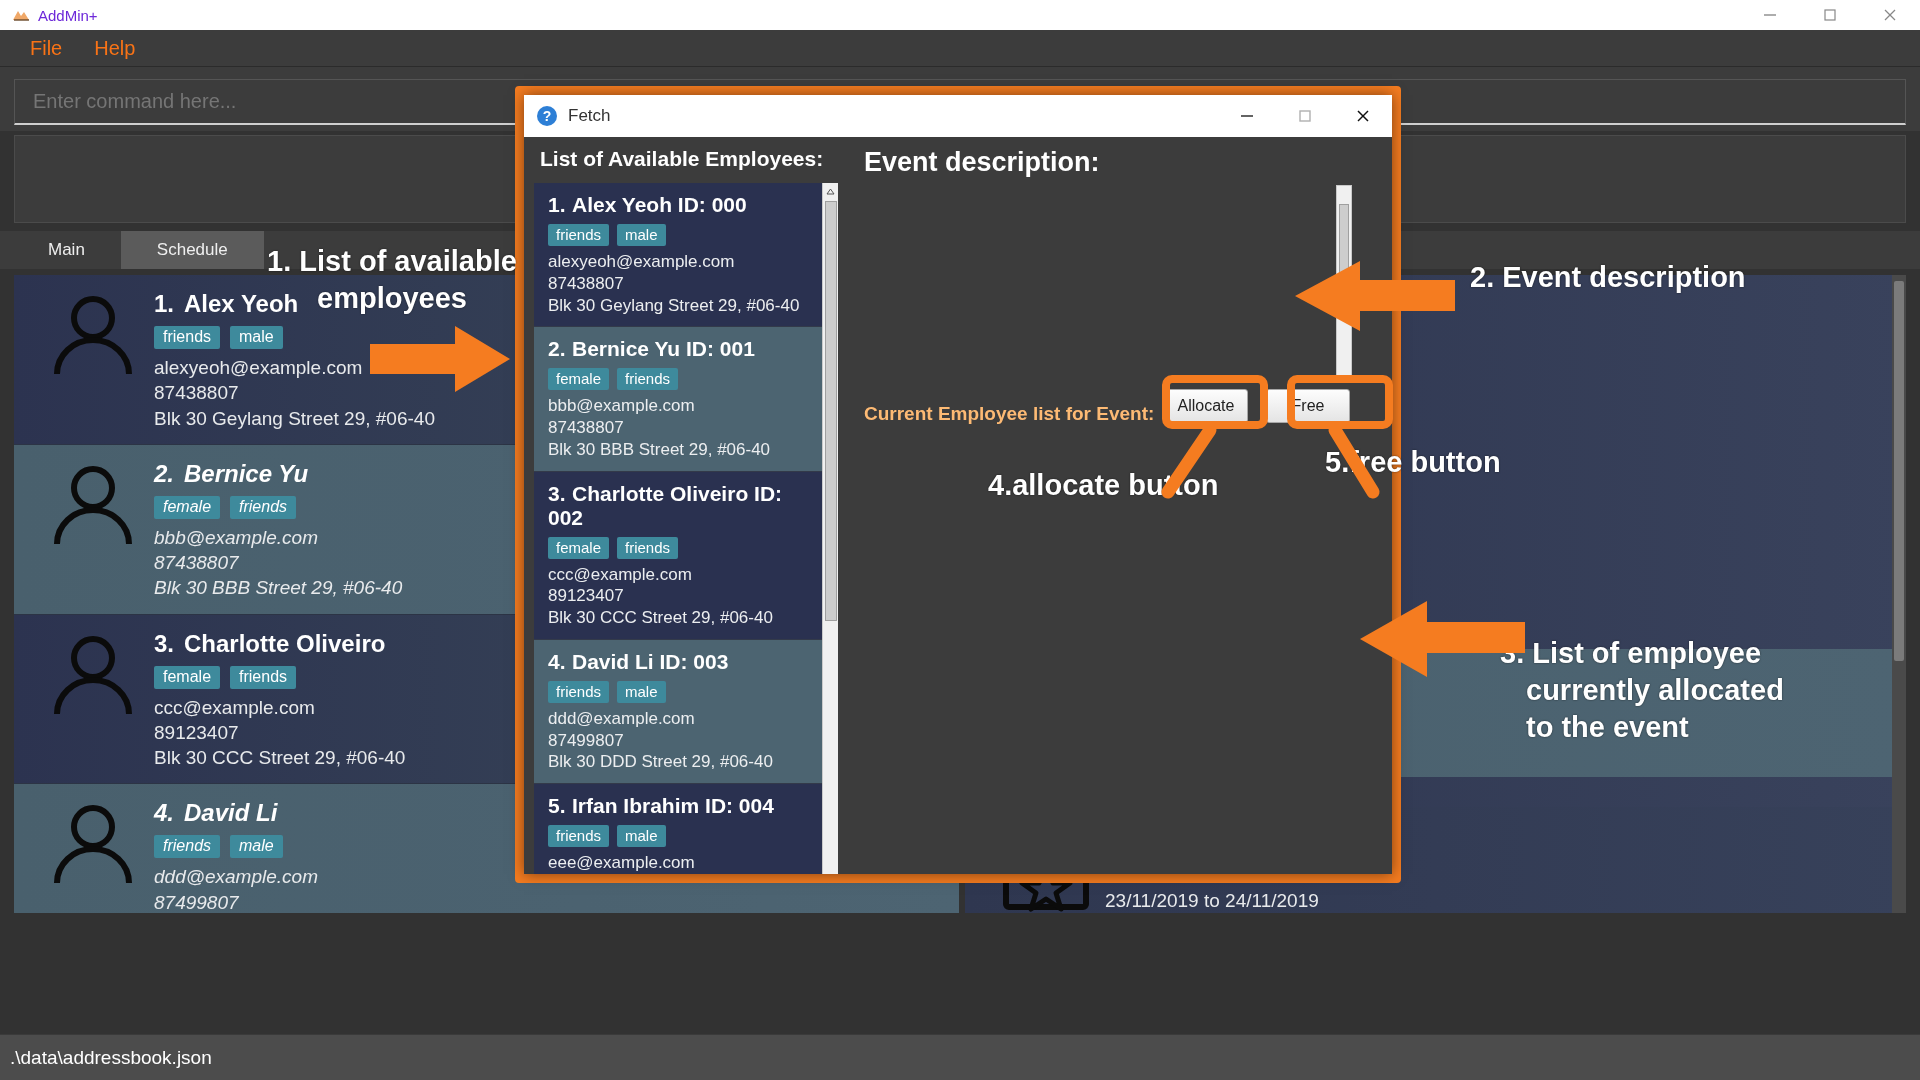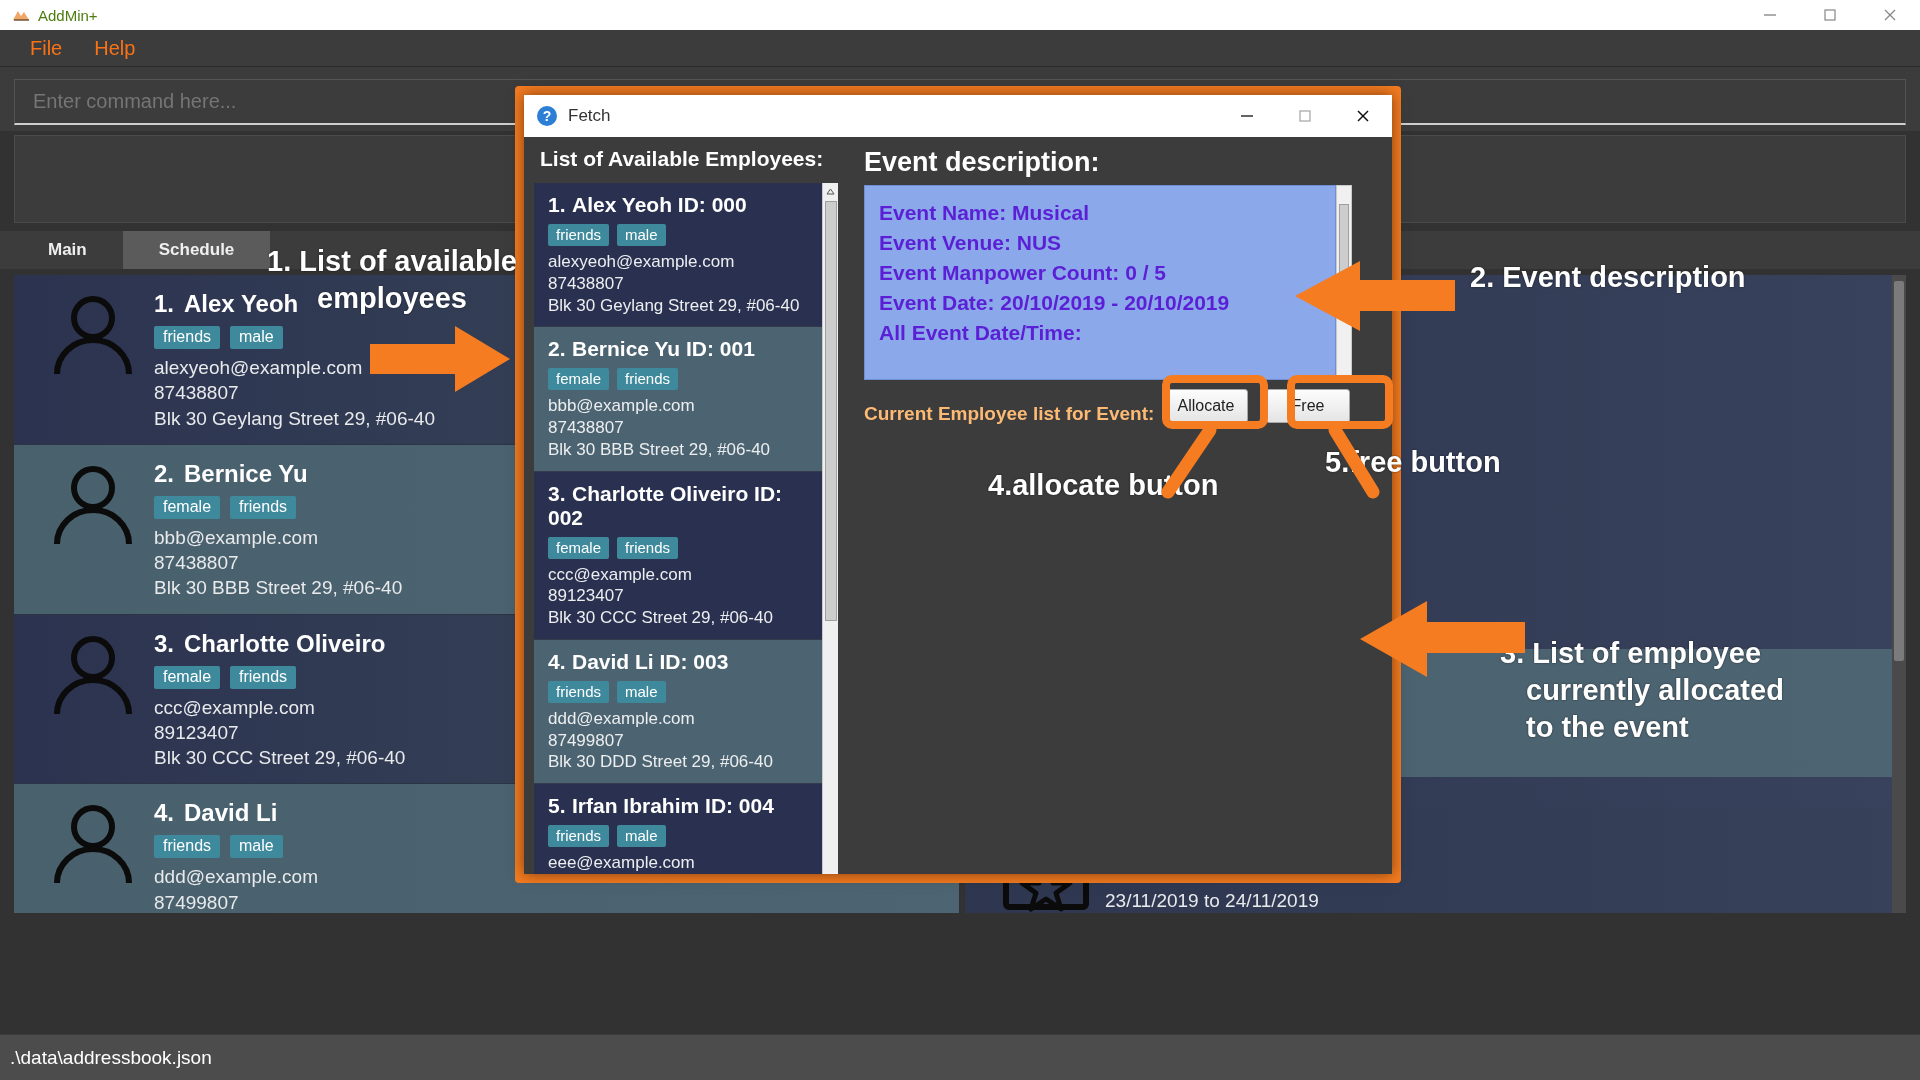--- a/index.html
+++ b/index.html
@@ -10,21 +10,21 @@
   }
   .app { position: relative; width: 1920px; height: 1080px; background: #323232; }
 
   
   .titlebar {
     height: 30px; background: #ffffff; display: flex; align-items: center;
     position: relative; z-index: 1;
   }
   .tb-icon { width: 18px; height: 18px; margin-left: 12px; position: relative; }
   .tb-icon svg { display:block; }
-  .tb-title { margin-left: 8px; font-size: 15px; color: #4d7c0f; }
+  .tb-title { margin-left: 8px; font-size: 15px; color: #6d28d9; }
   .tb-controls { margin-left: auto; display: flex; height: 30px; }
   .tb-btn {
     width: 60px; height: 30px; display: flex; align-items: center; justify-content: center;
     color: #606060;
   }
   .tb-btn svg { display:block; }
 
   
   .menubar {
     height: 37px; background: #3c3c3c; display: flex; align-items: center;
@@ -45,38 +45,38 @@
     width: 100%; background: transparent; border: none; outline: none;
     color: #b9b9b9; font-size: 20px; font-family: "Liberation Sans", sans-serif;
   }
 
   
   .result-area { height: 88px; background: #3c3c3c; margin: 4px 14px 0 14px; border:1px solid #4b4b4b; }
 
   
   .tabbar { display: flex; background: #3c3c3c; padding-left: 12px; margin-top: 8px; }
   .tab {
-    padding: 9px 36px; font-size: 17px; font-weight: bold; color: #efefef;
+    padding: 9px 36px; font-size: 17px; font-weight: normal; color: #efefef;
     background: transparent;
   }
   .tab.active { background: #5b5b5b; }
 
   
   .panes { display: flex; gap: 6px; padding: 6px 14px 0 14px; height: 644px; }
   .pane { position: relative; overflow: hidden; }
   .pane-left { width: 945px; }
   .pane-right { flex: 1; }
   .list { position: relative; }
 
   .card {
     display: flex; align-items: flex-start; padding: 13px 0 13px 18px;
     border-bottom: 1px solid #2c3445; position: relative;
   }
   .card.odd  { background: linear-gradient(90deg,#2c3350 0%, #343f55 60%, #37455b 100%); }
-  .card.even { background: linear-gradient(90deg,#49606d 0%, #4b6270 60%, #4d6472 100%); }
+  .card.even { background: linear-gradient(90deg,#49606d 0%, #4b6270 60%, #4d6472 100%); font-style: italic; }
   .avatar { width: 122px; flex: 0 0 122px; display: flex; justify-content: center; padding-top: 6px;}
   .avatar svg { display:block; }
   .card-body { flex: 1; padding-top: 2px; }
   .card-title { font-size: 24px; font-weight: bold; color: #ffffff; margin-bottom: 8px; }
   .card-title .idx { display: inline-block; min-width: 30px; }
   .tags { display: flex; gap: 10px; margin-bottom: 6px; }
   .tag {
     background: #3e8a9c; color: #ffffff; font-size: 16px; padding: 2px 9px 3px 9px;
     border-radius: 2px;
   }
@@ -462,27 +462,20 @@
                 <path d="M4.5 1 L8 6 L1 6 Z" fill="none" stroke="#555" stroke-width="1"></path>
               </svg>
           </div>
           <div class="thumb"></div>
         </div>
       </div>
 
       <div class="dlg-right">
         <div class="hdr-evdesc">Event description:</div>
 
-        <div class="ev-desc-box">
-          <div class="ev-desc-line">Event Name: Musical</div>
-          <div class="ev-desc-line">Event Venue: NUS</div>
-          <div class="ev-desc-line">Event Manpower Count: 0 / 5</div>
-          <div class="ev-desc-line">Event Date: 20/10/2019 - 20/10/2019</div>
-          <div class="ev-desc-line">All Event Date/Time:</div>
-        </div>
         <div class="ev-desc-scroll">
           <div class="thumb"></div>
         </div>
 
         <div class="cur-emp-label">Current Employee list for Event:</div>
 
         <div class="btn btn-allocate">Allocate</div>
         <div class="btn btn-free">Free</div>
 
         <div class="cur-list"></div>

